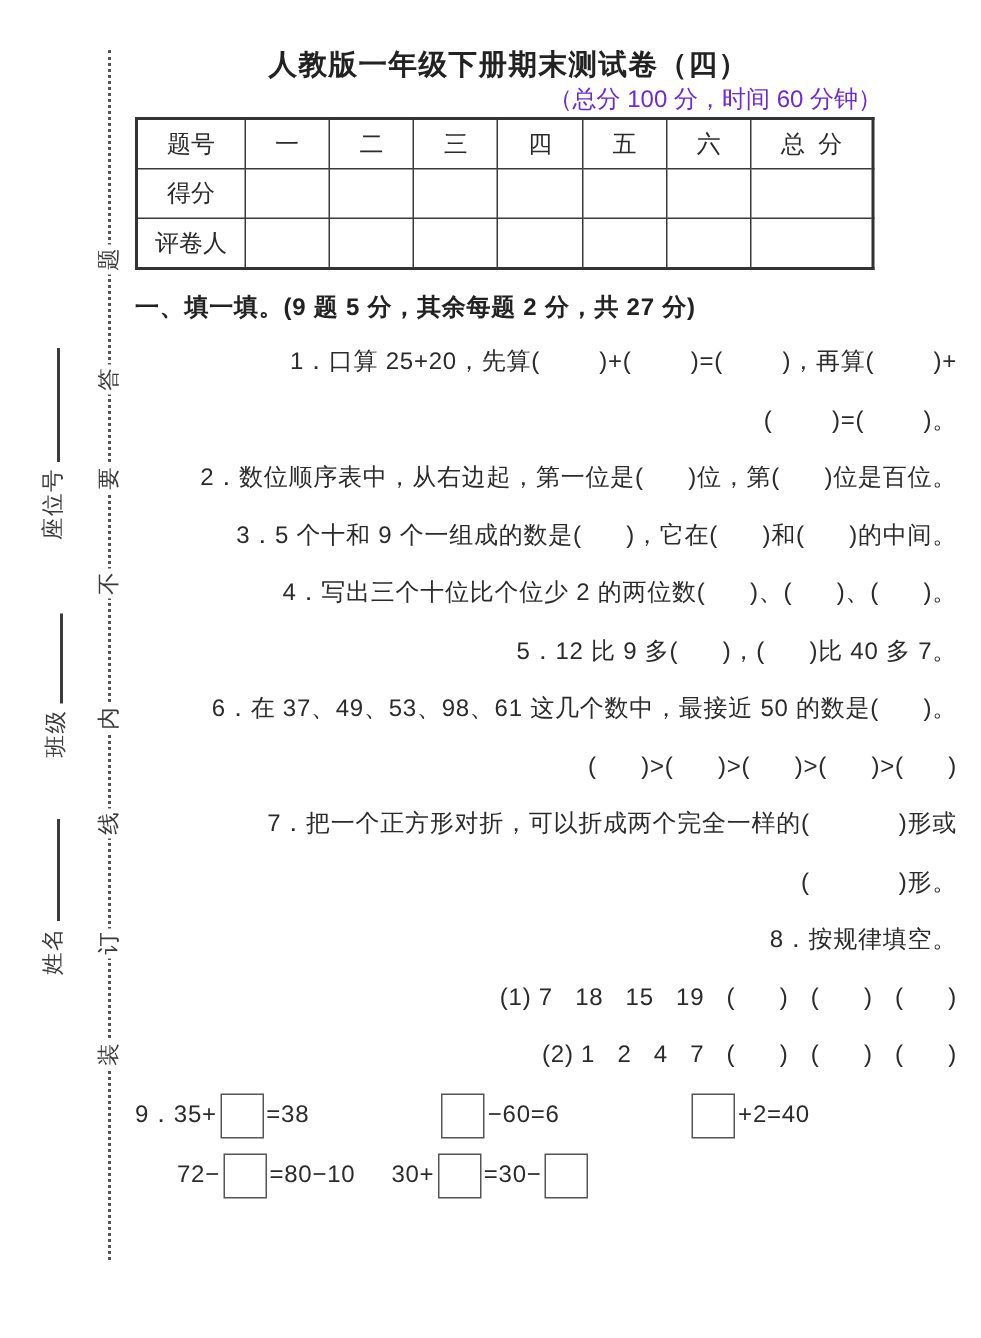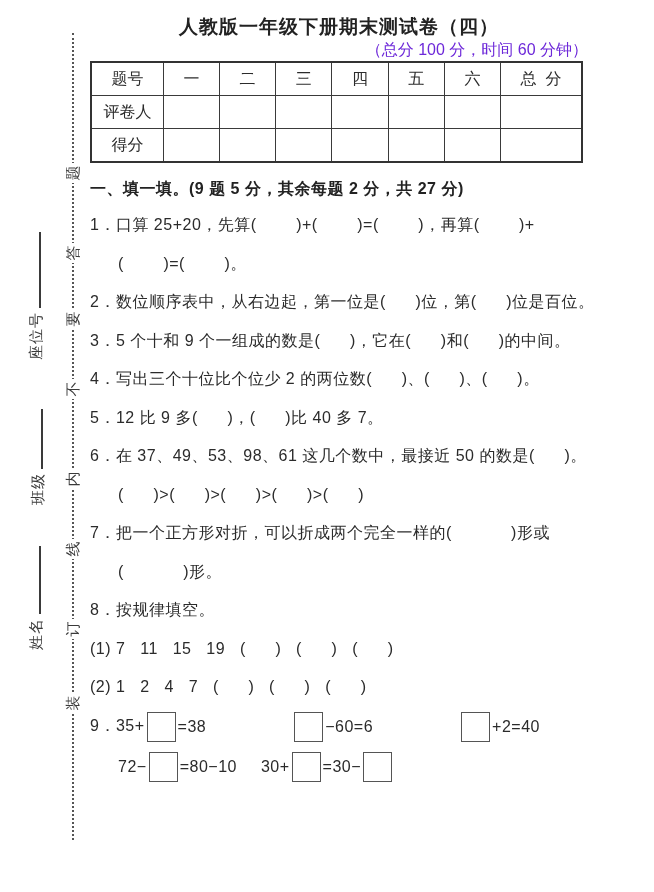--- a/index.html
+++ b/index.html
@@ -30,21 +30,21 @@
     white-space:nowrap;
     font-size:15px;line-height:20px;color:#3a3a3a;
     letter-spacing:1px;
   }
   .sblank{
     display:inline-block;height:5px;
     border-bottom:2px solid #3a3a3a;
     margin-left:4px;
   }
   
-  .main{position:absolute;left:90px;top:15px;width:548px;}
+  .main{position:absolute;left:90px;top:32px;width:548px;}
   .title{
     width:498px;text-align:center;
     font-size:19px;font-weight:bold;line-height:24px;
     letter-spacing:1px;color:#222;
   }
   .subtitle{
     width:498px;text-align:right;
     font-size:16px;line-height:22px;color:#6d28d9;
   }
   table.score{
@@ -56,21 +56,21 @@
     border:1px solid #3a3a3a;
     height:32px;padding:0;
     font-size:16px;font-weight:normal;
     text-align:center;white-space:pre;color:#2b2b2b;
   }
   .heading{
     margin-top:14px;
     font-size:16px;font-weight:bold;line-height:24px;
     letter-spacing:0.5px;color:#222;white-space:pre;
   }
-  .qlines{margin-top:5px;}
+  .qlines{margin-top:5px;text-align:right;}
   .line{
     font-size:16px;line-height:38.5px;height:38.5px;
     white-space:pre;letter-spacing:0.5px;
   }
   .line.indent{padding-left:28px;}
   
   .q9row{
     display:flex;align-items:center;
     height:40px;font-size:16px;letter-spacing:0.5px;white-space:pre;
   }
@@ -130,31 +130,31 @@
             <th>题号</th>
             <th>一</th>
             <th>二</th>
             <th>三</th>
             <th>四</th>
             <th>五</th>
             <th>六</th>
             <th>总  分</th>
           </tr>
           <tr>
-            <th>评卷人</th>
+            <th>得分</th>
             <td></td>
             <td></td>
             <td></td>
             <td></td>
             <td></td>
             <td></td>
             <td></td>
           </tr>
           <tr>
-            <th>得分</th>
+            <th>评卷人</th>
             <td></td>
             <td></td>
             <td></td>
             <td></td>
             <td></td>
             <td></td>
             <td></td>
           </tr>
         </tbody>
     </table>
@@ -166,21 +166,21 @@
       <div class="line indent">(        )=(        )。</div>
       <div class="line">2．数位顺序表中，从右边起，第一位是(      )位，第(      )位是百位。</div>
       <div class="line">3．5 个十和 9 个一组成的数是(      )，它在(      )和(      )的中间。</div>
       <div class="line">4．写出三个十位比个位少 2 的两位数(      )、(      )、(      )。</div>
       <div class="line">5．12 比 9 多(      )，(      )比 40 多 7。</div>
       <div class="line">6．在 37、49、53、98、61 这几个数中，最接近 50 的数是(      )。</div>
       <div class="line indent">(      )&gt;(      )&gt;(      )&gt;(      )&gt;(      )</div>
       <div class="line">7．把一个正方形对折，可以折成两个完全一样的(            )形或</div>
       <div class="line indent">(            )形。</div>
       <div class="line">8．按规律填空。</div>
-      <div class="line">(1) 7   11   15   19   (      )   (      )   (      )</div>
+      <div class="line">(1) 7   18   15   19   (      )   (      )   (      )</div>
       <div class="line">(2) 1   2   4   7   (      )   (      )   (      )</div>
     </div>
 
     <div class="q9row" id="q9l1"><span>9．35+</span><span class="q9box"></span><span>=38</span><span class="gap-lg"></span><span class="q9box"></span><span>−60=6</span><span class="gap-lg"></span><span class="q9box"></span><span>+2=40</span></div>
     <div class="q9row indent" id="q9l2"><span>72−</span><span class="q9box"></span><span>=80−10</span><span class="gap-sm"></span><span>30+</span><span class="q9box"></span><span>=30−</span><span class="q9box"></span></div>
 
   </div>
 </div>
 
 </body></html>

